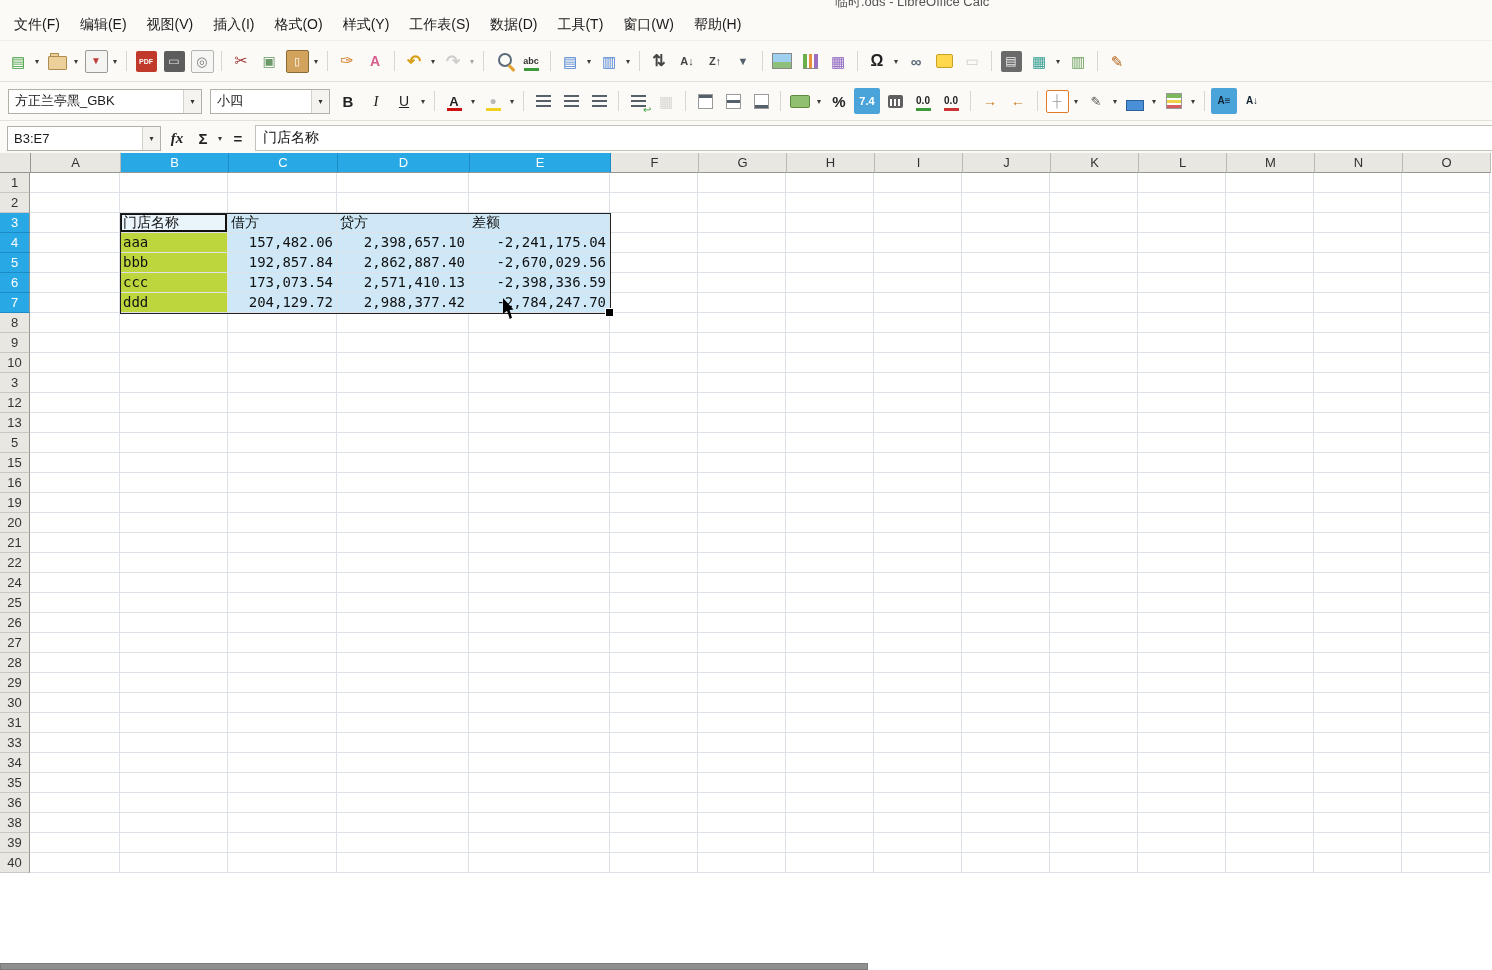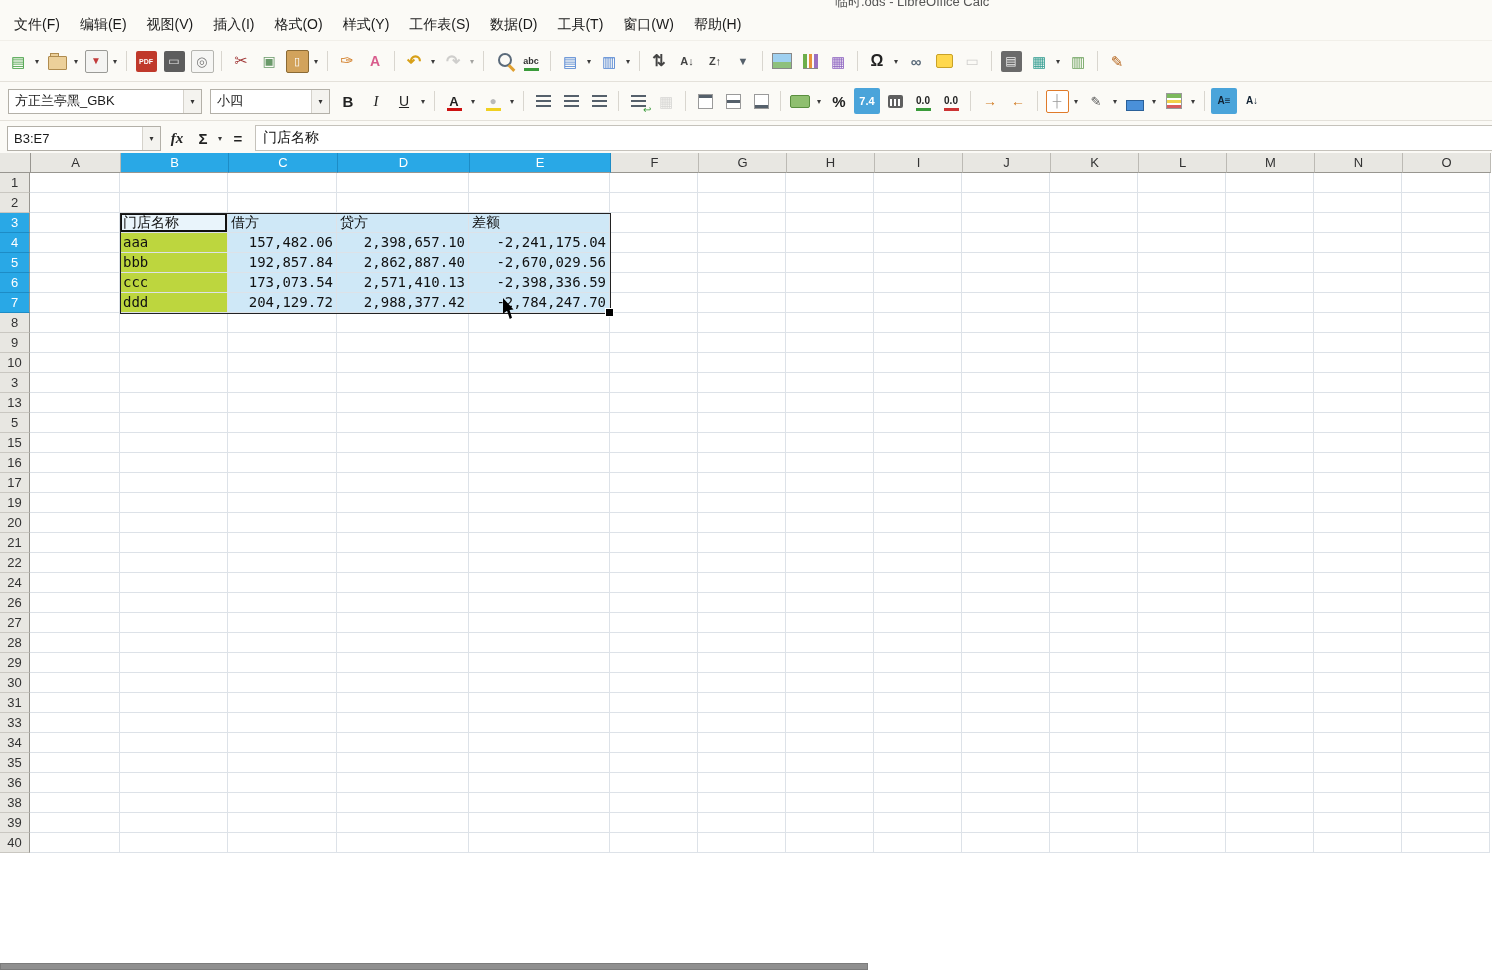--- a/index.html
+++ b/index.html
@@ -678,20 +678,38 @@
       <div class="gcell" style="width: 88px;"></div>
       <div class="gcell" style="width: 88px;"></div>
       <div class="gcell" style="width: 88px;"></div>
       <div class="gcell" style="width: 88px;"></div>
       <div class="gcell" style="width: 88px;"></div>
       <div class="gcell" style="width: 88px;"></div>
       <div class="gcell" style="width: 88px;"></div>
       <div class="gcell" style="width: 88px;"></div>
     </div>
     <div class="grow">
+      <div class="grh">12</div>
+      <div class="gcell" style="width: 90px;"></div>
+      <div class="gcell" style="width: 108px;"></div>
+      <div class="gcell" style="width: 109px;"></div>
+      <div class="gcell" style="width: 132px;"></div>
+      <div class="gcell" style="width: 141px;"></div>
+      <div class="gcell" style="width: 88px;"></div>
+      <div class="gcell" style="width: 88px;"></div>
+      <div class="gcell" style="width: 88px;"></div>
+      <div class="gcell" style="width: 88px;"></div>
+      <div class="gcell" style="width: 88px;"></div>
+      <div class="gcell" style="width: 88px;"></div>
+      <div class="gcell" style="width: 88px;"></div>
+      <div class="gcell" style="width: 88px;"></div>
+      <div class="gcell" style="width: 88px;"></div>
+      <div class="gcell" style="width: 88px;"></div>
+    </div>
+    <div class="grow">
       <div class="grh">13</div>
       <div class="gcell" style="width: 90px;"></div>
       <div class="gcell" style="width: 108px;"></div>
       <div class="gcell" style="width: 109px;"></div>
       <div class="gcell" style="width: 132px;"></div>
       <div class="gcell" style="width: 141px;"></div>
       <div class="gcell" style="width: 88px;"></div>
       <div class="gcell" style="width: 88px;"></div>
       <div class="gcell" style="width: 88px;"></div>
       <div class="gcell" style="width: 88px;"></div>
@@ -750,38 +768,20 @@
       <div class="gcell" style="width: 88px;"></div>
       <div class="gcell" style="width: 88px;"></div>
       <div class="gcell" style="width: 88px;"></div>
       <div class="gcell" style="width: 88px;"></div>
       <div class="gcell" style="width: 88px;"></div>
       <div class="gcell" style="width: 88px;"></div>
       <div class="gcell" style="width: 88px;"></div>
       <div class="gcell" style="width: 88px;"></div>
     </div>
     <div class="grow">
-      <div class="grh">17</div>
-      <div class="gcell" style="width: 90px;"></div>
-      <div class="gcell" style="width: 108px;"></div>
-      <div class="gcell" style="width: 109px;"></div>
-      <div class="gcell" style="width: 132px;"></div>
-      <div class="gcell" style="width: 141px;"></div>
-      <div class="gcell" style="width: 88px;"></div>
-      <div class="gcell" style="width: 88px;"></div>
-      <div class="gcell" style="width: 88px;"></div>
-      <div class="gcell" style="width: 88px;"></div>
-      <div class="gcell" style="width: 88px;"></div>
-      <div class="gcell" style="width: 88px;"></div>
-      <div class="gcell" style="width: 88px;"></div>
-      <div class="gcell" style="width: 88px;"></div>
-      <div class="gcell" style="width: 88px;"></div>
-      <div class="gcell" style="width: 88px;"></div>
-    </div>
-    <div class="grow">
       <div class="grh">19</div>
       <div class="gcell" style="width: 90px;"></div>
       <div class="gcell" style="width: 108px;"></div>
       <div class="gcell" style="width: 109px;"></div>
       <div class="gcell" style="width: 132px;"></div>
       <div class="gcell" style="width: 141px;"></div>
       <div class="gcell" style="width: 88px;"></div>
       <div class="gcell" style="width: 88px;"></div>
       <div class="gcell" style="width: 88px;"></div>
       <div class="gcell" style="width: 88px;"></div>
@@ -841,20 +841,38 @@
       <div class="gcell" style="width: 88px;"></div>
       <div class="gcell" style="width: 88px;"></div>
       <div class="gcell" style="width: 88px;"></div>
       <div class="gcell" style="width: 88px;"></div>
       <div class="gcell" style="width: 88px;"></div>
       <div class="gcell" style="width: 88px;"></div>
       <div class="gcell" style="width: 88px;"></div>
     </div>
     <div class="grow">
       <div class="grh">24</div>
+      <div class="gcell" style="width: 90px;"></div>
+      <div class="gcell" style="width: 108px;"></div>
+      <div class="gcell" style="width: 109px;"></div>
+      <div class="gcell" style="width: 132px;"></div>
+      <div class="gcell" style="width: 141px;"></div>
+      <div class="gcell" style="width: 88px;"></div>
+      <div class="gcell" style="width: 88px;"></div>
+      <div class="gcell" style="width: 88px;"></div>
+      <div class="gcell" style="width: 88px;"></div>
+      <div class="gcell" style="width: 88px;"></div>
+      <div class="gcell" style="width: 88px;"></div>
+      <div class="gcell" style="width: 88px;"></div>
+      <div class="gcell" style="width: 88px;"></div>
+      <div class="gcell" style="width: 88px;"></div>
+      <div class="gcell" style="width: 88px;"></div>
+    </div>
+    <div class="grow">
+      <div class="grh">25</div>
       <div class="gcell" style="width: 90px;"></div>
       <div class="gcell" style="width: 108px;"></div>
       <div class="gcell" style="width: 109px;"></div>
       <div class="gcell" style="width: 132px;"></div>
       <div class="gcell" style="width: 141px;"></div>
       <div class="gcell" style="width: 88px;"></div>
       <div class="gcell" style="width: 88px;"></div>
       <div class="gcell" style="width: 88px;"></div>
       <div class="gcell" style="width: 88px;"></div>
       <div class="gcell" style="width: 88px;"></div>

